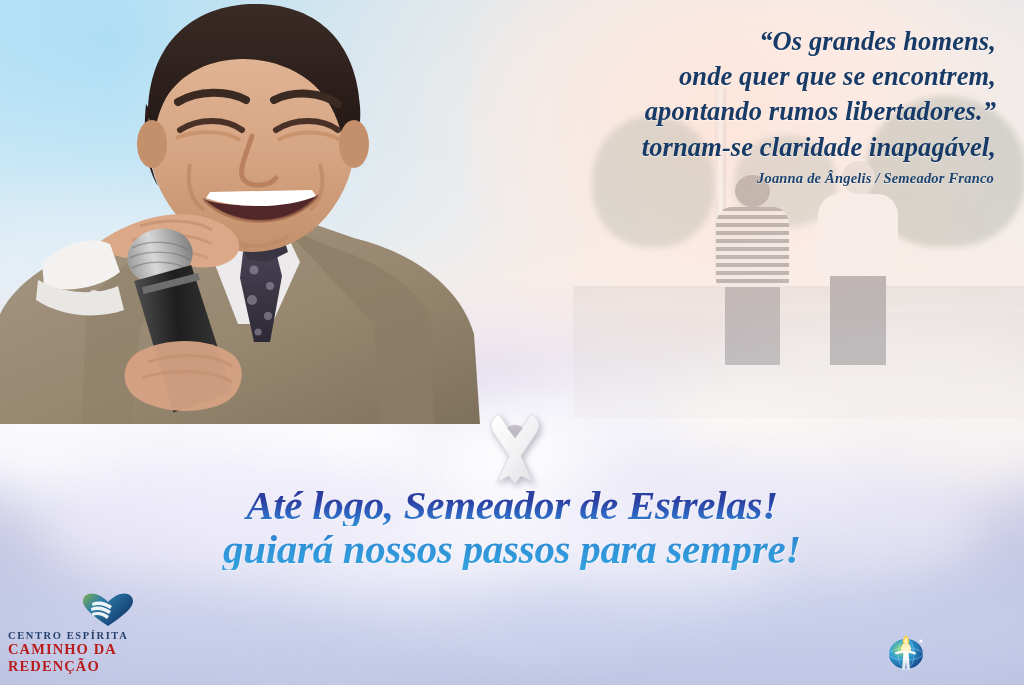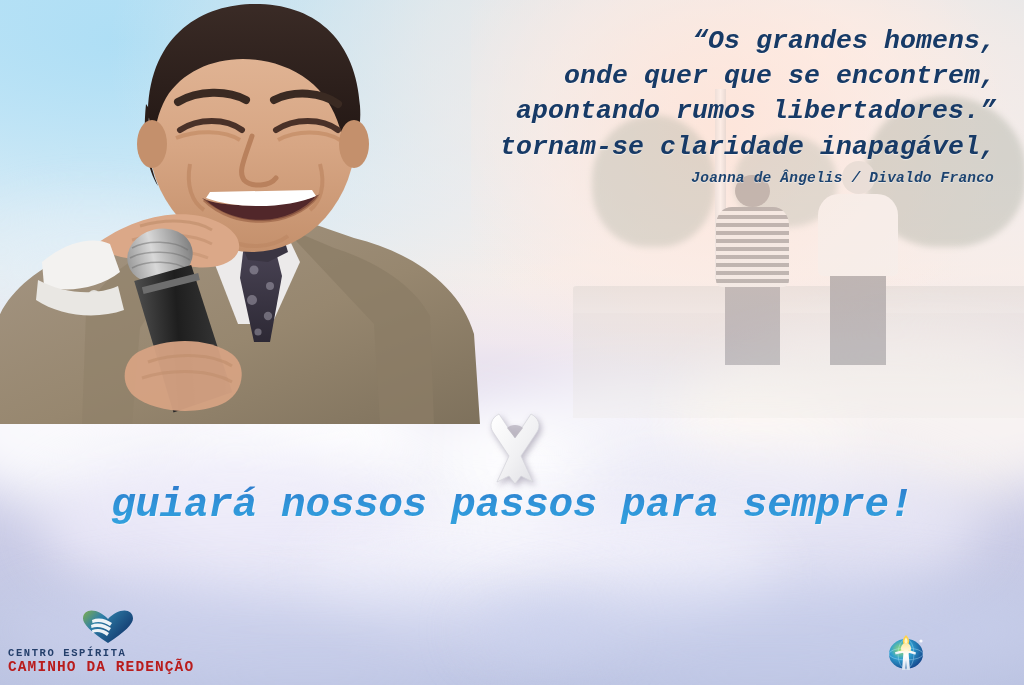--- a/index.html
+++ b/index.html
@@ -3,21 +3,21 @@
 <meta charset="utf-8">
 <title>Memorial</title>
 <style>
   * { margin:0; padding:0; box-sizing:border-box; }
   html,body { background:#3a3a3a; }
 
   .poster{
     position:relative;
     width:1024px; height:685px;
     overflow:hidden;
-    font-family:Liberation Mono, monospace;
+    font-family:Liberation Serif, serif;
     background:#dfe6f3;
   }
 
   
   .bg-base{
     position:absolute; inset:0;
     background:
       radial-gradient(120% 85% at 80% 8%,  rgba(255,236,228,.95) 0%, rgba(255,236,228,.55) 32%, rgba(255,236,228,0) 58%),
       radial-gradient(95% 70% at 12% 6%,   rgba(173,222,245,.95) 0%, rgba(196,231,248,.5) 38%, rgba(214,234,246,0) 66%),
       linear-gradient(180deg,
@@ -311,37 +311,38 @@
       </g>
     </svg>
   </div>
 
   <div class="quote">
     <span class="ln">“Os grandes homens,</span>
     <span class="ln">onde quer que se encontrem,</span>
     <span class="ln">apontando rumos libertadores.”</span>
     <span class="ln">tornam-se claridade inapagável,</span>
   </div>
-  <div class="attribution">Joanna de Ângelis / Divaldo Franco</div>
+  <div class="attribution">Joanna de Ângelis / Semeador Franco</div>
 
   <div class="ribbon">
     <svg viewBox="0 0 56 72" xmlns="http://www.w3.org/2000/svg">
       <defs>
         <linearGradient id="rib" x1="0" y1="0" x2="1" y2="1">
           <stop offset="0%" stop-color="#ffffff"></stop>
           <stop offset="55%" stop-color="#f1f1f3"></stop>
           <stop offset="100%" stop-color="#dedee3"></stop>
         </linearGradient>
       </defs>
       <path d="M28 26 L44 2 C52 6 54 14 50 20 L34 44 L46 70 L34 64 L28 72 L22 64 L10 70 L22 44 L6 20 C2 14 4 6 12 2 Z" fill="url(#rib)" stroke="#d6d6dc" stroke-width=".8"></path>
       <path d="M28 26 L20 16 C24 12 32 12 36 16 Z" fill="#b9b4bf" opacity=".8"></path>
     </svg>
   </div>
 
   <div class="headline">
+    <span class="hl h1">Até logo, Semeador de Estrelas!</span>
     <span class="hl h3">guiará nossos passos para sempre!</span>
   </div>
 
   <div class="logo logo-left">
     <div class="mark">
       <svg width="54" height="34" viewBox="0 0 54 34" xmlns="http://www.w3.org/2000/svg">
         <defs>
           <linearGradient id="hh" x1="0" y1="0" x2="1" y2="0.6">
             <stop offset="0%" stop-color="#7fae4e"></stop>
             <stop offset="35%" stop-color="#2f7fa8"></stop>

